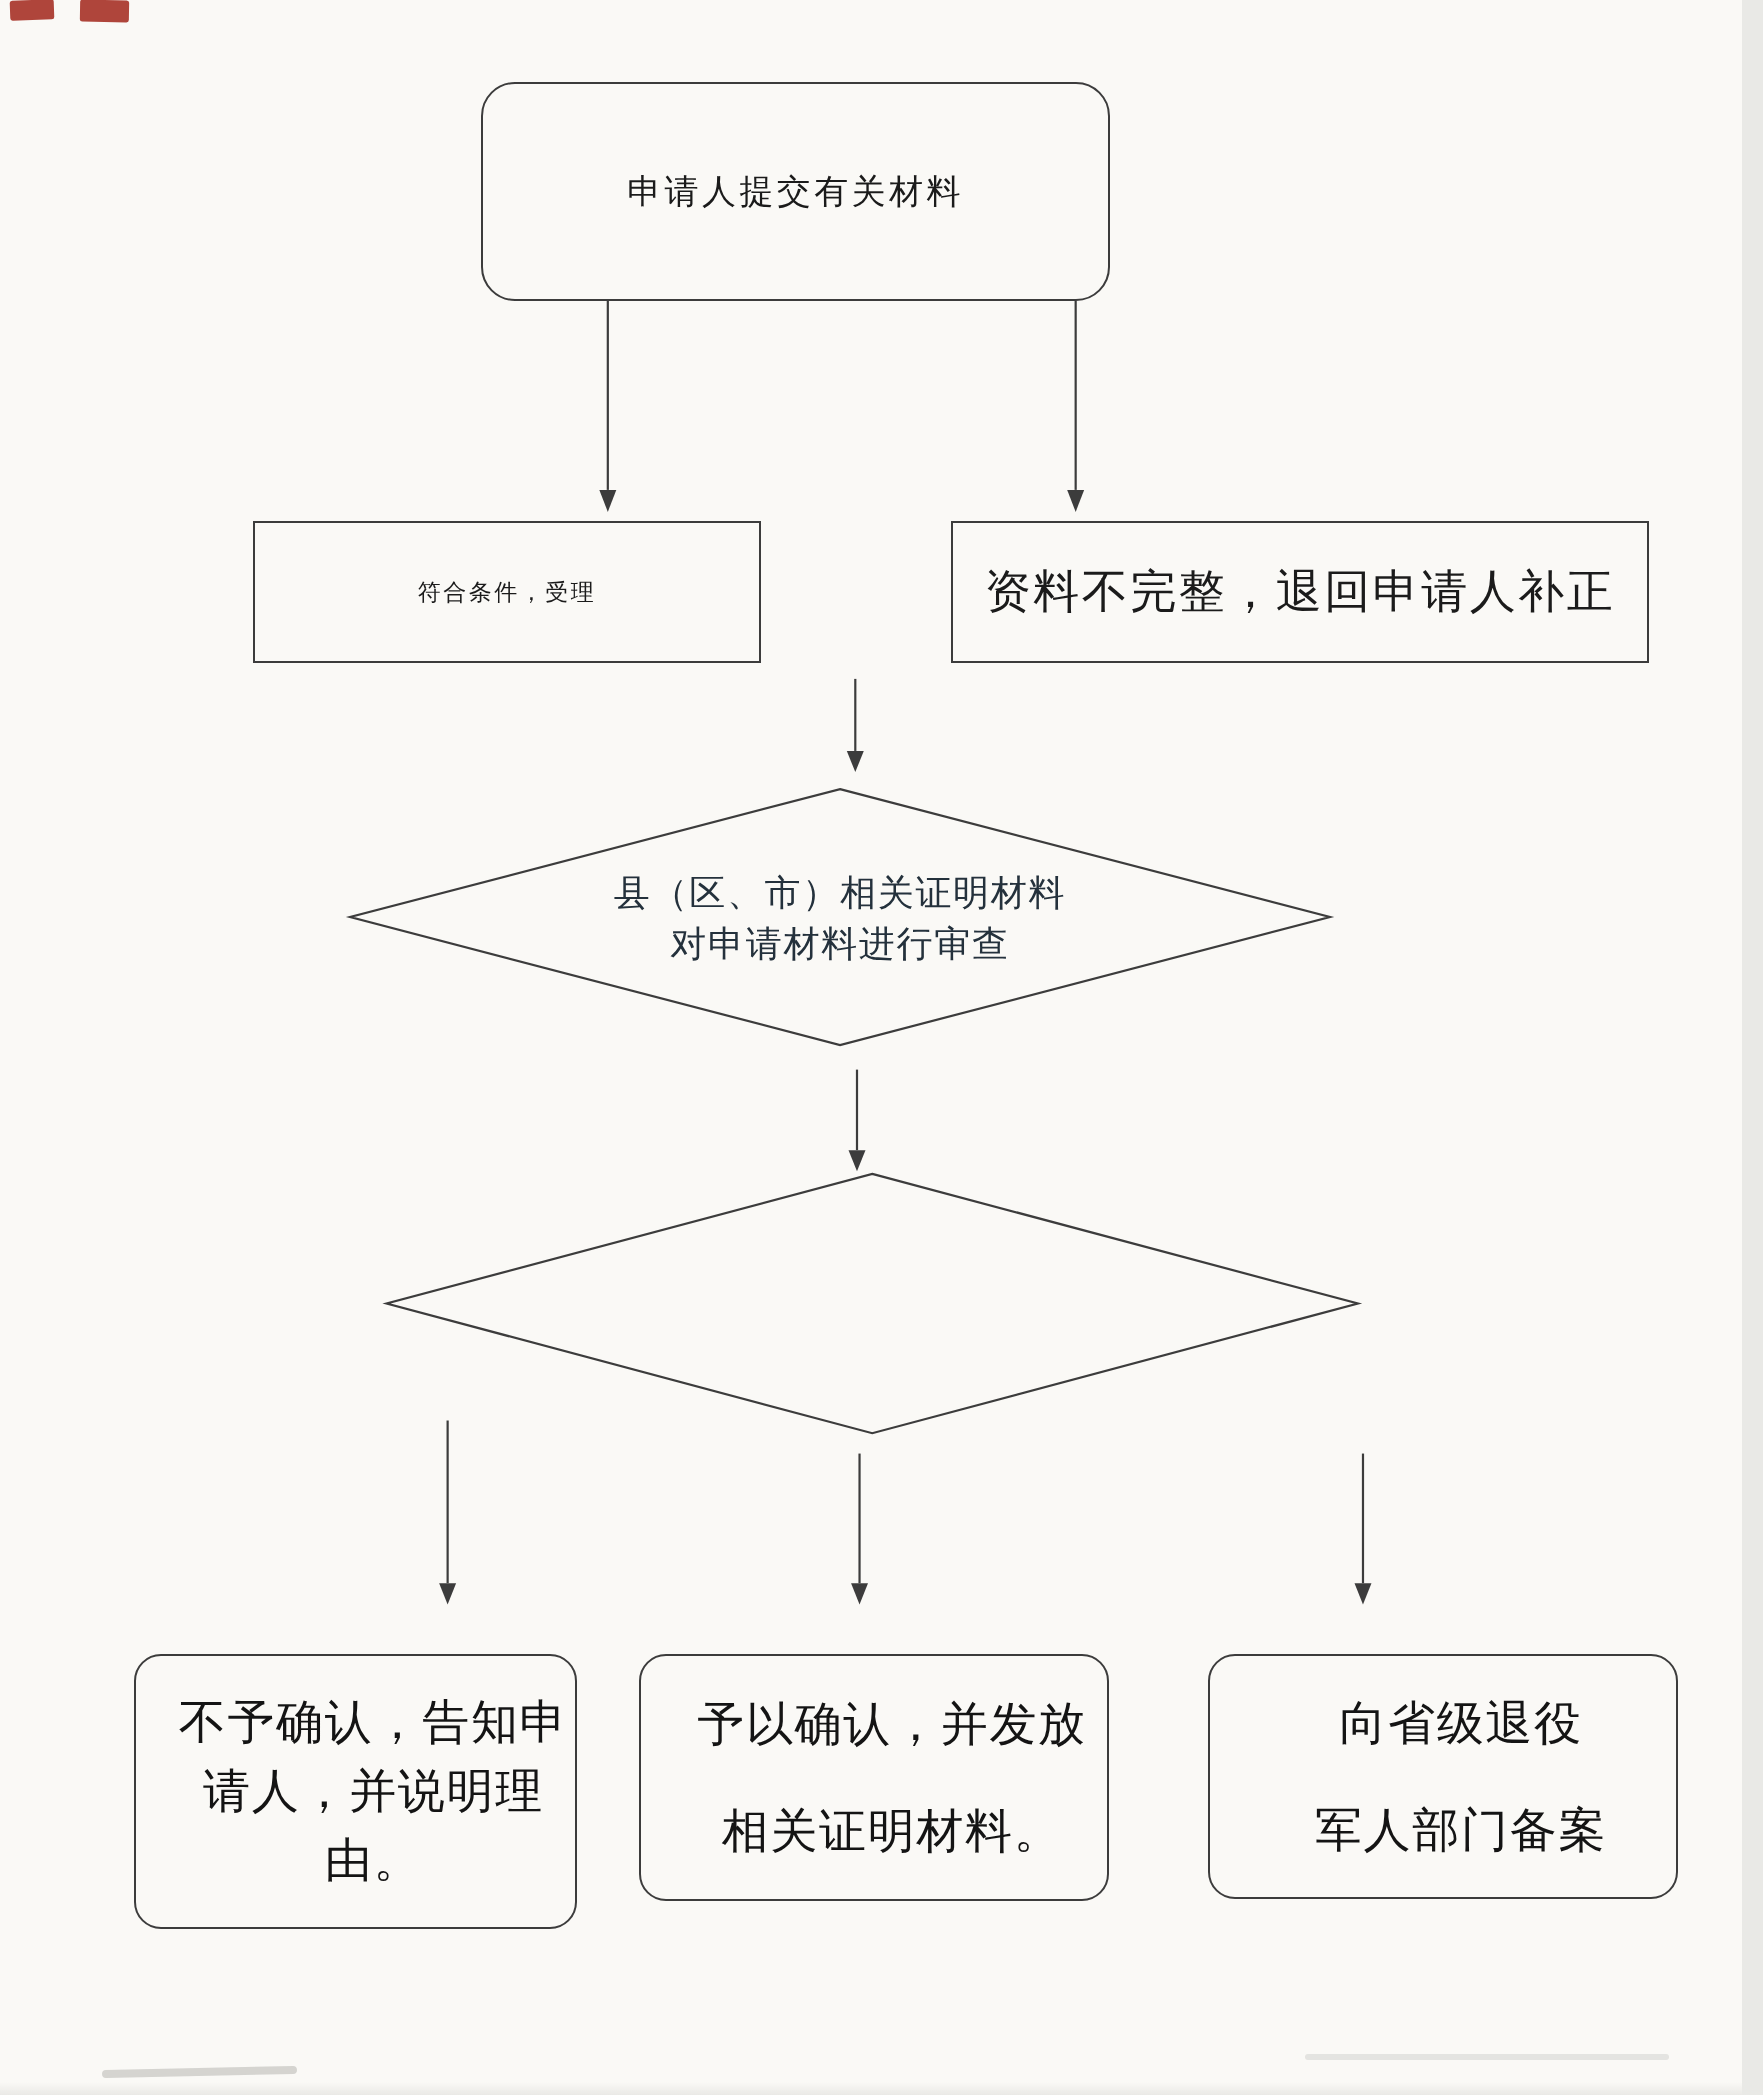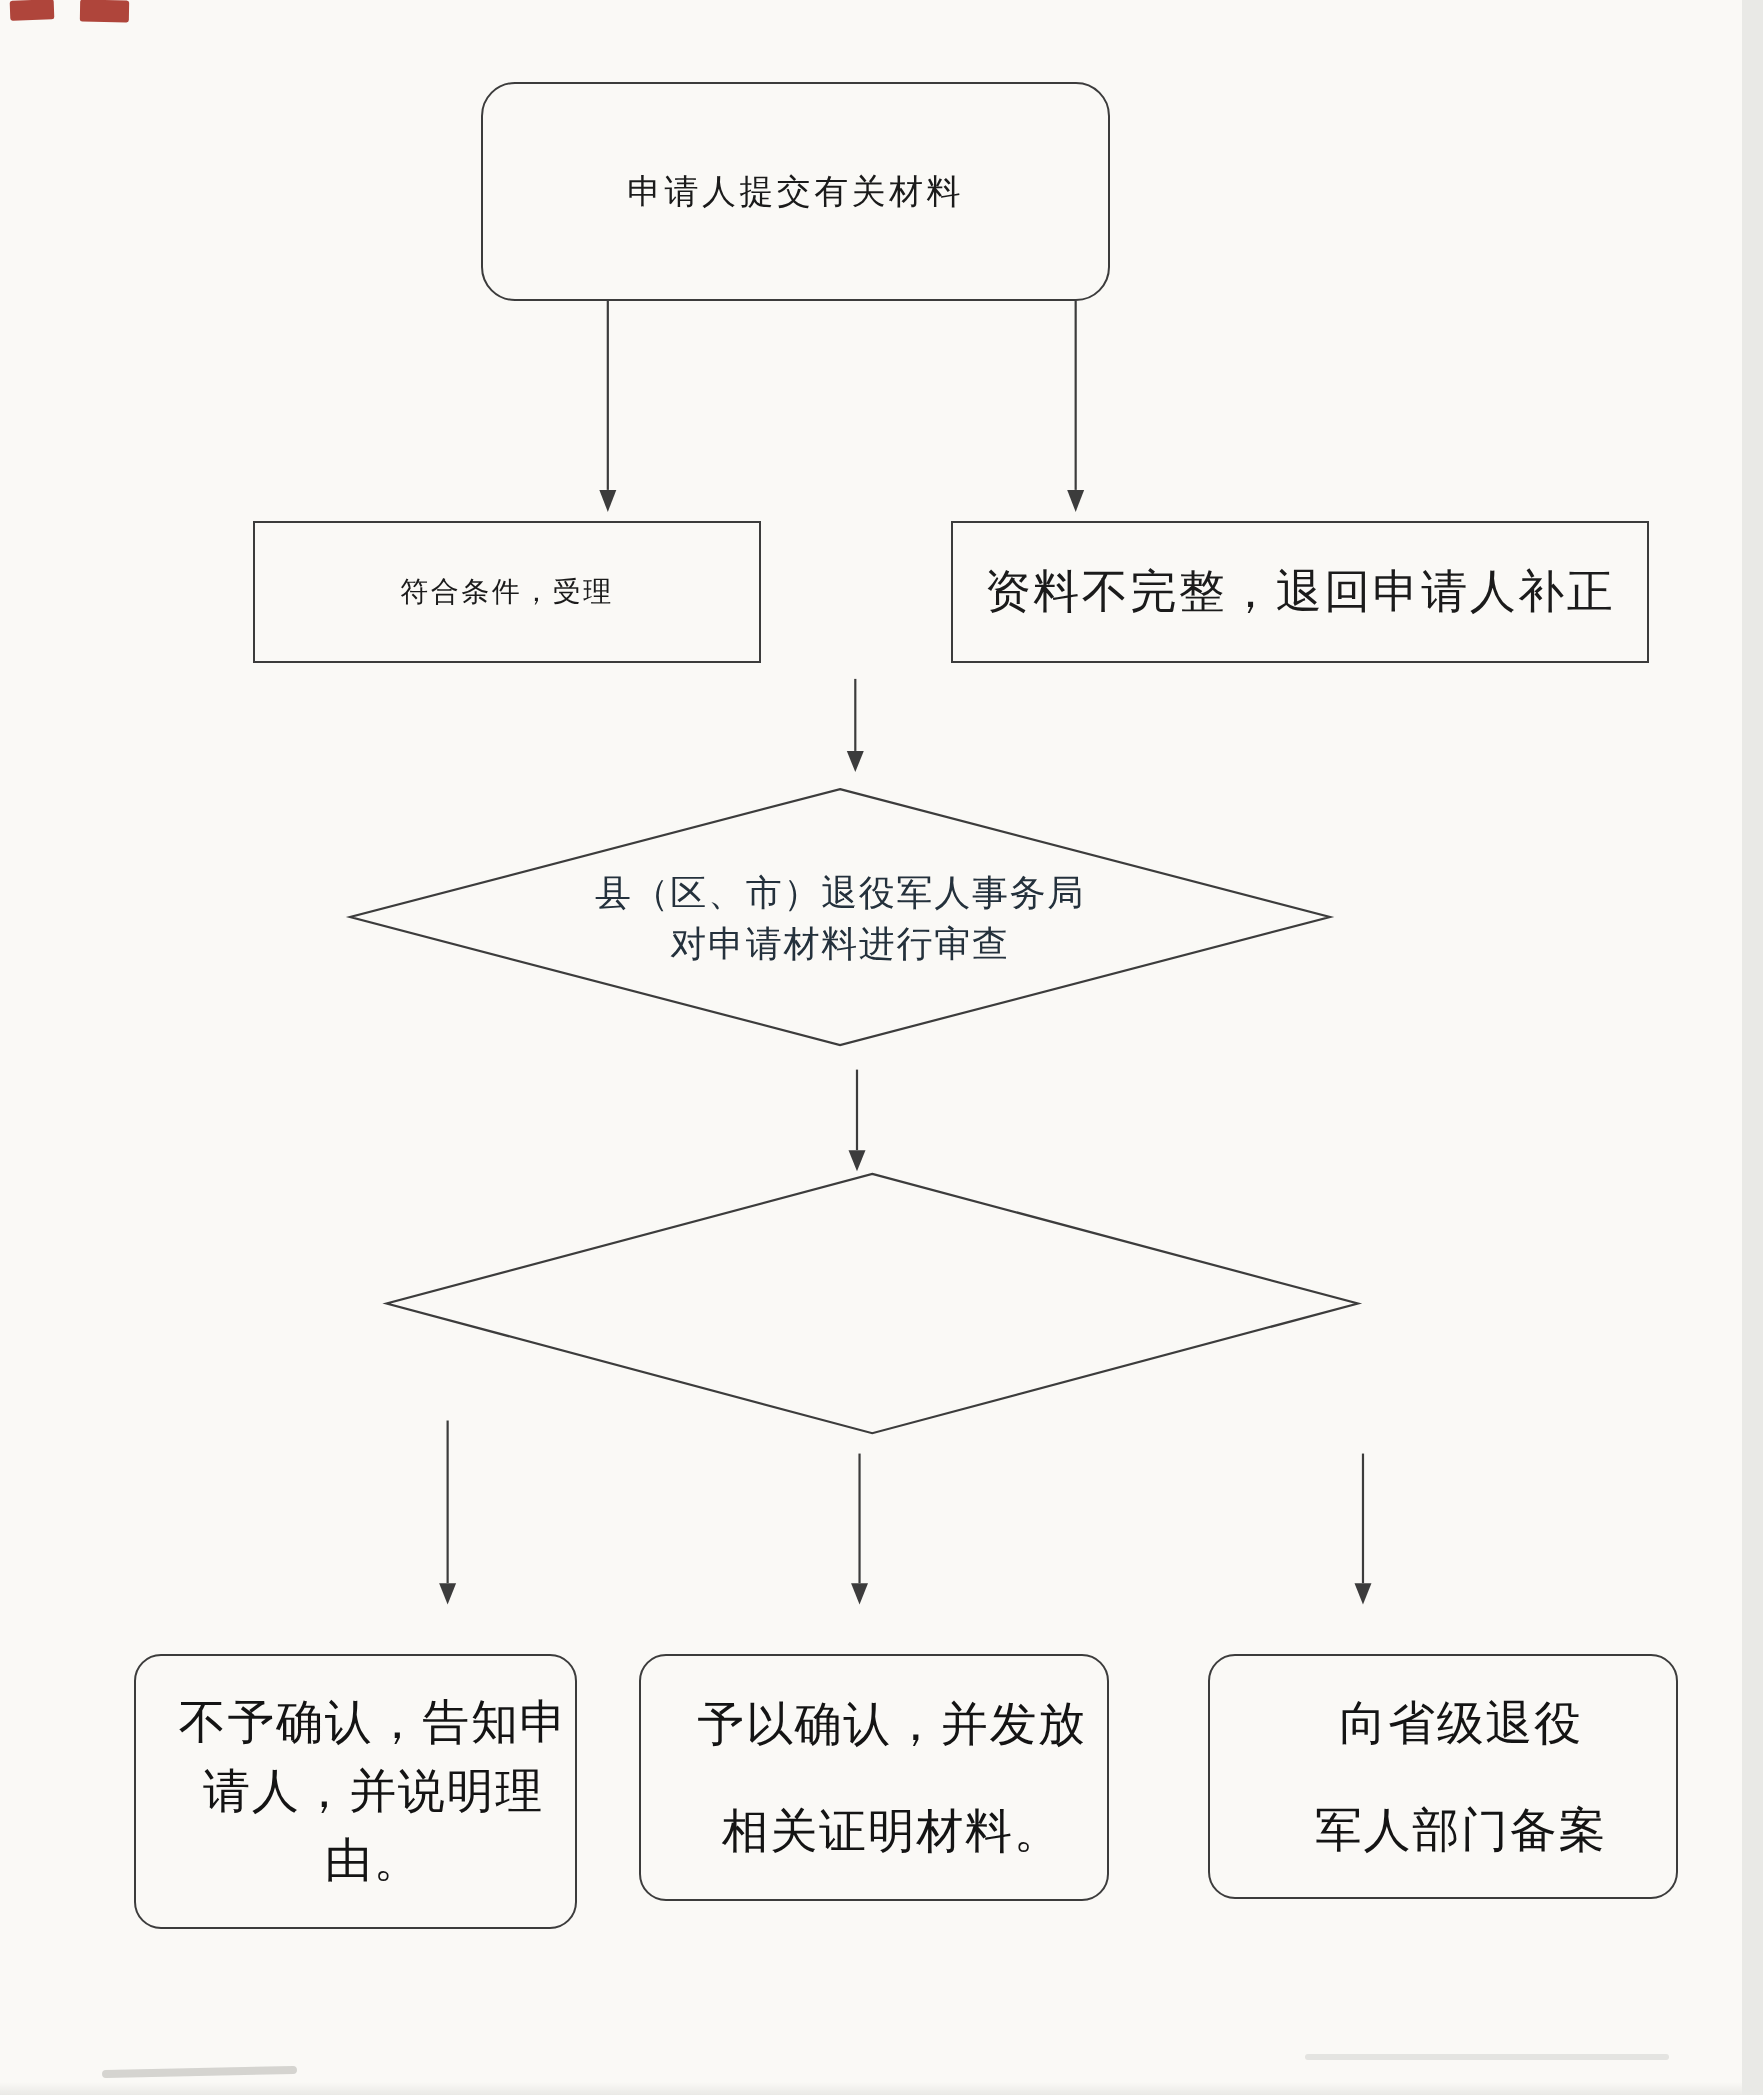--- a/index.html
+++ b/index.html
@@ -49,21 +49,21 @@
   }
   .box { border: 2.1px solid var(--line, #3c3c3c); background: transparent; }
   .rounded { border-radius: 34px; }
 
   .start {
     left: 481px; top: 82px; width: 629px; height: 219px;
     font-size: 34px; letter-spacing: 3.4px;
   }
   .accept {
     left: 253px; top: 521px; width: 508px; height: 142px;
-    font-size: 28px; letter-spacing: 2.5px;
+    font-size: 23px; letter-spacing: 2.5px;
   }
   .incomplete {
     left: 951px; top: 521px; width: 698px; height: 142px;
     font-size: 46px; letter-spacing: 2.5px;
   }
 
   .diamond-label {
     position: absolute;
     border: none;
     font-size: 36px;
@@ -159,21 +159,21 @@
       <polygon class="head" points="1598,1868 1618,1868 1608,1893"></polygon>
     </g>
   </svg>
 
   <div class="node box rounded start">申请人提交有关材料</div>
 
   <div class="node box accept">符合条件，受理</div>
 
   <div class="node box incomplete">资料不完整，退回申请人补正</div>
 
-  <div class="node diamond-label d1">县（区、市）退役军人事务局
+  <div class="node diamond-label d1">县（区、市）相关证明材料
 对申请材料进行审查</div>
 
 
   <div class="node box rounded bottom-box reject">不予确认，告知申
 请人，并说明理
 由。</div>
 
   <div class="node box rounded bottom-box confirm">予以确认，并发放
 相关证明材料。</div>
 

